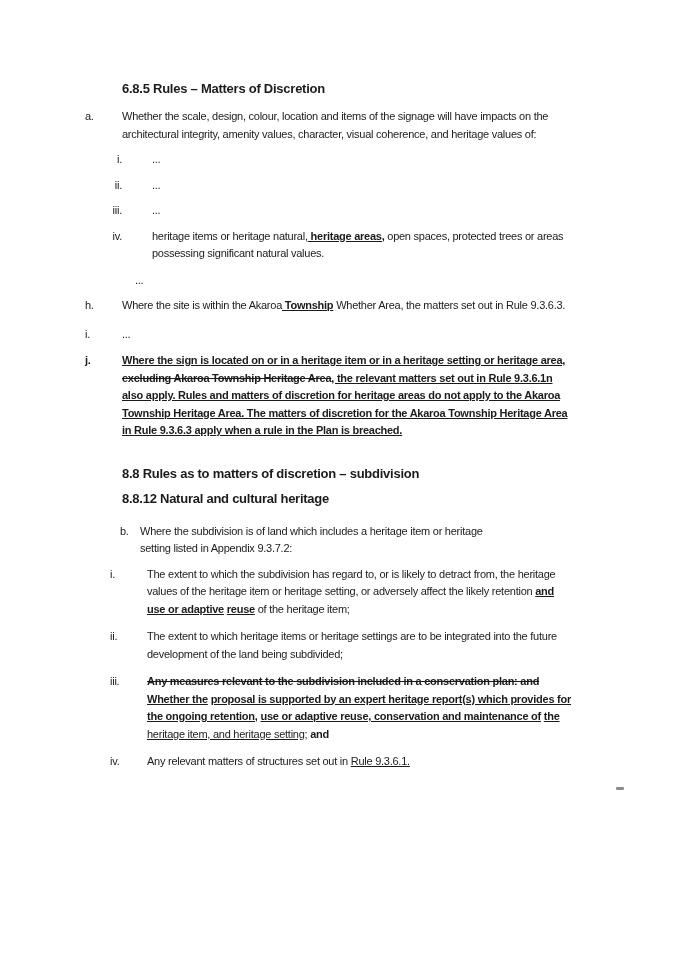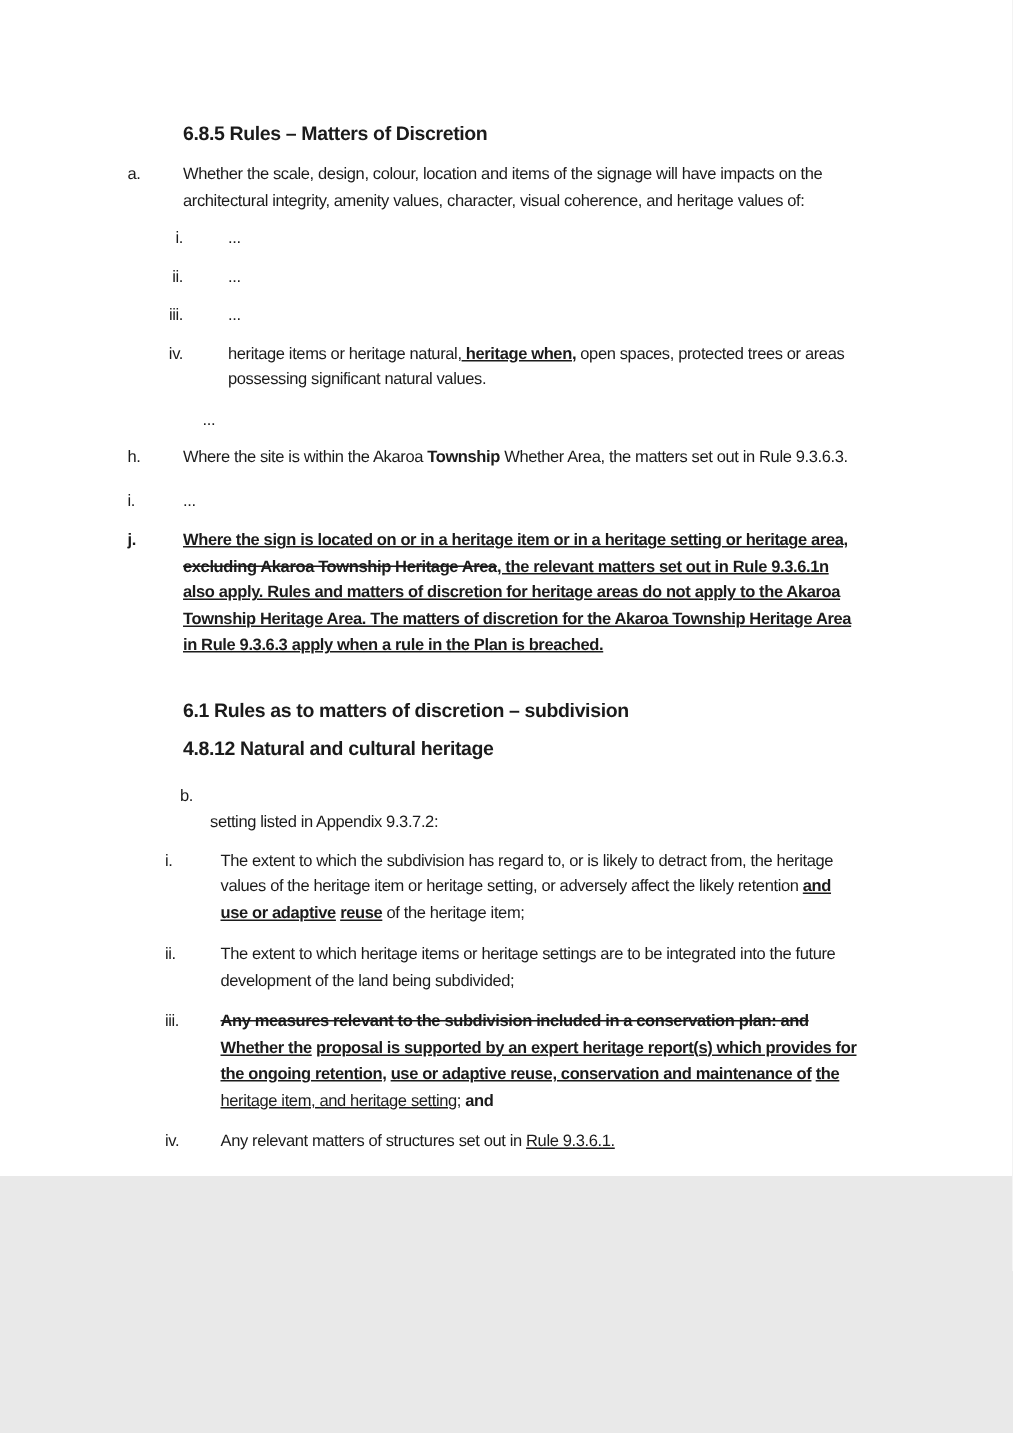--- a/index.html
+++ b/index.html
@@ -1,18 +1,18 @@
 <!DOCTYPE html>
 <html style="--accent: #2e7bc4;"><head>
 <meta charset="utf-8">
 <style>
   html,body{margin:0;padding:0;background:#e9e9e9;}
   .page{
     position:relative;
-    width:675px;height:784px;
+    width:675px;height:955px;
     margin:0 auto;
     background:#ffffff;
     overflow:hidden;
     font-family:"Liberation Sans","DejaVu Sans",sans-serif;
     color:#1b1b1b;
     box-sizing:border-box;
     padding:81px 101px 0 0;
     font-size:11px;
     line-height:17.5px;
     letter-spacing:-0.25px;
@@ -88,46 +88,46 @@
   <div class="li li-rom-a">
     <div class="m">ii.</div>
     <div class="b"><span>...</span></div>
   </div>
   <div class="li li-rom-a">
     <div class="m">iii.</div>
     <div class="b"><span>...</span></div>
   </div>
   <div class="li li-rom-a mb9">
     <div class="m">iv.</div>
-    <div class="b"><span>heritage items or heritage natural,</span><span class="rb" style="text-decoration: underline;"> heritage when,</span><span> open spaces, protected trees or areas possessing significant natural values.</span></div>
+    <div class="b"><span>heritage items or heritage natural,</span><span class="rb" style="text-decoration: underline;"> heritage areas,</span><span> open spaces, protected trees or areas possessing significant natural values.</span></div>
   </div>
 
   <div class="ellipsis-a">...</div>
 
   <div class="li li-alpha mb11">
     <div class="m">h.</div>
-    <div class="b"><span>Where the site is within the Akaroa</span><span class="rb" style=" margin-top: 44px;"> Township</span><span> Whether Area, the matters set out in Rule 9.3.6.3.</span></div>
+    <div class="b"><span>Where the site is within the Akaroa</span><span class="rb" style="text-decoration: underline; margin-top: 44px;"> Township</span><span> Whether Area, the matters set out in Rule 9.3.6.3.</span></div>
   </div>
 
   <div class="li li-alpha mb9">
     <div class="m">i.</div>
     <div class="b"><span>...</span></div>
   </div>
 
   <div class="li li-alpha mb26">
     <div class="m rb">j.</div>
     <div class="b"><span class="rb" style="text-decoration: underline;">Where the sign is located on or in a heritage item or in a heritage setting or heritage area, </span><span class="rb" style="text-decoration: line-through;">excluding Akaroa Township Heritage Area</span><span class="rb" style="text-decoration: underline;">, the relevant matters set out in Rule 9.3.6.1n also apply. Rules and matters of discretion for heritage areas do not apply to the Akaroa Township Heritage Area. The matters of discretion for the Akaroa Township Heritage Area in Rule 9.3.6.3 apply when a rule in the Plan is breached.</span></div>
   </div>
 
-  <div class="h-88">6.1 Rules as to matters of discretion – subdivision</div>
-  <div class="h-8812">4.8.12 Natural and cultural heritage</div>
+  <div class="h-88">8.8 Rules as to matters of discretion – subdivision</div>
+  <div class="h-8812">8.8.12 Natural and cultural heritage</div>
 
   <div class="li li-b">
     <div class="m">b.</div>
-    <div class="b"><br><span>setting listed in </span><span style="">Appendix 9.3.7.2</span><span>:</span></div>
+    <div class="b"><span>Where the subdivision is of land which includes a heritage item or heritage</span><br><span>setting listed in </span><span style="">Appendix 9.3.7.2</span><span>:</span></div>
   </div>
 
   <div class="li li-rom-b">
     <div class="m">i.</div>
     <div class="b"><span>The extent to which the subdivision has regard to, or is likely to detract from, the heritage values of the heritage item or heritage setting, or adversely affect the likely retention </span><span class="rb" style="text-decoration: underline;">and use or adaptive</span><span> </span><span class="rb" style="text-decoration: underline;">reuse</span><span> of the heritage item;</span></div>
   </div>
   <div class="li li-rom-b">
     <div class="m">ii.</div>
     <div class="b"><span>The extent to which heritage items or heritage settings are to be integrated into the future development of the land being subdivided;</span></div>
   </div>

